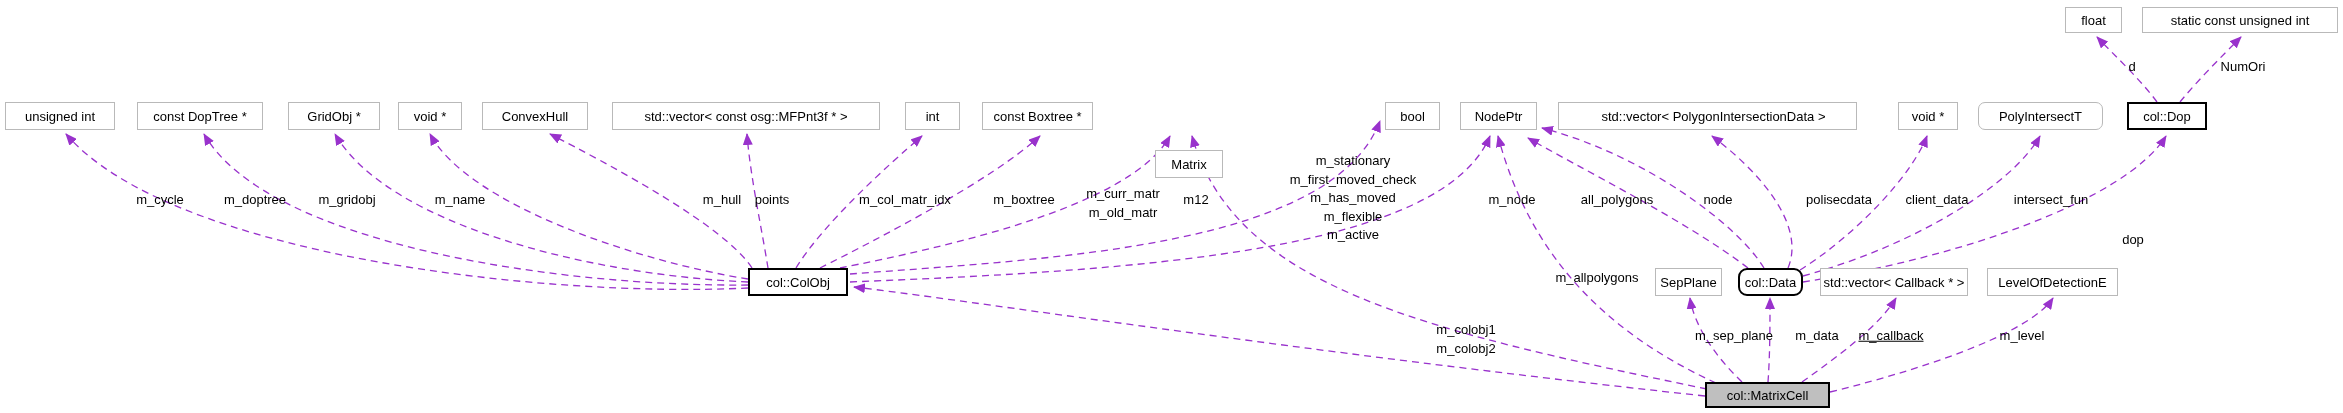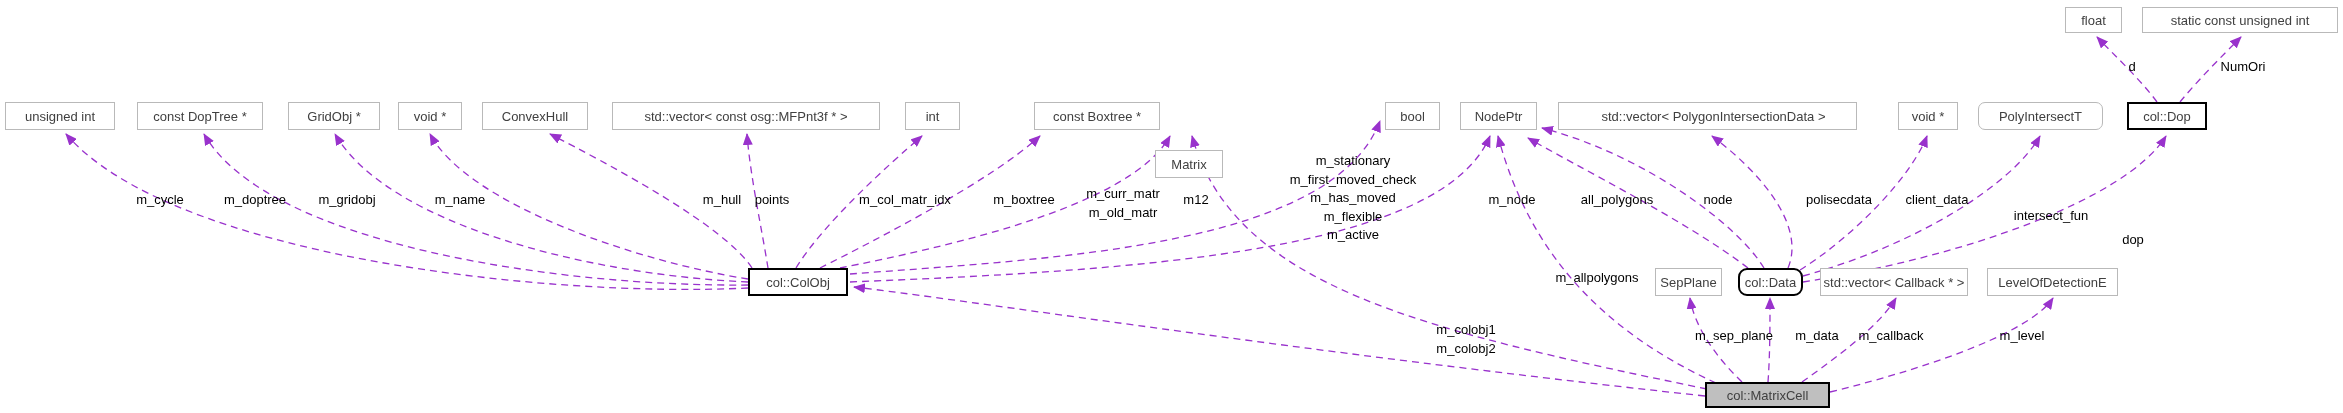--- a/index.html
+++ b/index.html
@@ -11,21 +11,21 @@
     overflow:hidden;
   }
   #edge-svg{position:absolute;left:0;top:0;color:#9932cc;}
   .edge{fill:none;stroke:currentColor;stroke-width:1.3;stroke-dasharray:7 5;}
   .node{
     position:absolute;
     display:flex;align-items:center;justify-content:center;
     box-sizing:border-box;
     background:#ffffff;
     border:1.5px solid #b9b9b9;
-    color:#404040;
+    color:#000000;
     font-size:13px;
     white-space:nowrap;
     z-index:2;
   }
   .node.bold{border:2px solid #000000;}
   .node.main{border:2px solid #000000;background:#bfbfbf;}
   .edge-label{
     position:absolute;
     transform:translate(-50%,-50%);
     font-size:13px;
@@ -75,21 +75,21 @@
     </svg>
 <div class="node" style="left: 2065px; top: 7px; width: 57px; height: 26px;">float</div>
     <div class="node" style="left: 2142px; top: 7px; width: 196px; height: 26px;">static const unsigned int</div>
     <div class="node" style="left: 5px; top: 102px; width: 110px; height: 28px;">unsigned int</div>
     <div class="node" style="left: 137px; top: 102px; width: 126px; height: 28px;">const DopTree *</div>
     <div class="node" style="left: 288px; top: 102px; width: 92px; height: 28px;">GridObj *</div>
     <div class="node" style="left: 398px; top: 102px; width: 64px; height: 28px;">void *</div>
     <div class="node" style="left: 482px; top: 102px; width: 106px; height: 28px;">ConvexHull</div>
     <div class="node" style="left: 612px; top: 102px; width: 268px; height: 28px;">std::vector&lt; const osg::MFPnt3f * &gt;</div>
     <div class="node" style="left: 905px; top: 102px; width: 55px; height: 28px;">int</div>
-    <div class="node" style="left: 1034px; top: 102px; width: 126px; height: 28px;">const Boxtree *</div>
+    <div class="node" style="left: 982px; top: 102px; width: 111px; height: 28px;">const Boxtree *</div>
     <div class="node" style="left: 1155px; top: 102px; width: 68px; height: 28px; margin-top: 48px;">Matrix</div>
     <div class="node" style="left: 1385px; top: 102px; width: 55px; height: 28px;">bool</div>
     <div class="node" style="left: 1460px; top: 102px; width: 77px; height: 28px;">NodePtr</div>
     <div class="node" style="left: 1558px; top: 102px; width: 299px; height: 28px; padding-left: 12px;">std::vector&lt; PolygonIntersectionData &gt;</div>
     <div class="node" style="left: 1898px; top: 102px; width: 60px; height: 28px;">void *</div>
     <div class="node" style="left: 1978px; top: 102px; width: 125px; height: 28px; border-radius: 7px;">PolyIntersectT</div>
     <div class="node bold" style="left: 2127px; top: 102px; width: 80px; height: 28px;">col::Dop</div>
     <div class="node bold" style="left: 748px; top: 268px; width: 100px; height: 28px;">col::ColObj</div>
     <div class="node" style="left: 1655px; top: 268px; width: 67px; height: 28px;">SepPlane</div>
     <div class="node bold" style="left: 1738px; top: 268px; width: 65px; height: 28px; border-radius: 9px;">col::Data</div>
@@ -111,23 +111,23 @@
 m_has_moved
 m_flexible
 m_active</div>
     <div class="edge-label" style="left: 1512px; top: 200px;">m_node</div>
     <div class="edge-label" style="left: 1466px; top: 339px;">m_colobj1
 m_colobj2</div>
     <div class="edge-label" style="left: 1196px; top: 200px;">m12</div>
     <div class="edge-label" style="left: 1597px; top: 278px;">m_allpolygons</div>
     <div class="edge-label" style="left: 1734px; top: 336px;">m_sep_plane</div>
     <div class="edge-label" style="left: 1817px; top: 336px;">m_data</div>
-    <div class="edge-label" style="left: 1891px; top: 336px;">m_callback</div>
+    <div class="edge-label" style="left: 1891px; top: 336px; text-decoration: underline;">m_callback</div>
     <div class="edge-label" style="left: 2022px; top: 336px;">m_level</div>
     <div class="edge-label" style="left: 1617px; top: 200px;">all_polygons</div>
     <div class="edge-label" style="left: 1718px; top: 200px;">node</div>
     <div class="edge-label" style="left: 1825px; top: 200px; padding-left: 28px;">polisecdata</div>
     <div class="edge-label" style="left: 1937px; top: 200px;">client_data</div>
-    <div class="edge-label" style="left: 2051px; top: 200px; margin-top: 16px;">intersect_fun</div>
+    <div class="edge-label" style="left: 2051px; top: 200px;">intersect_fun</div>
     <div class="edge-label" style="left: 2133px; top: 200px; margin-top: 40px;">dop</div>
     <div class="edge-label" style="left: 2132px; top: 67px;">d</div>
     <div class="edge-label" style="left: 2243px; top: 67px;">NumOri</div>
   </div>
 
 </body></html>

